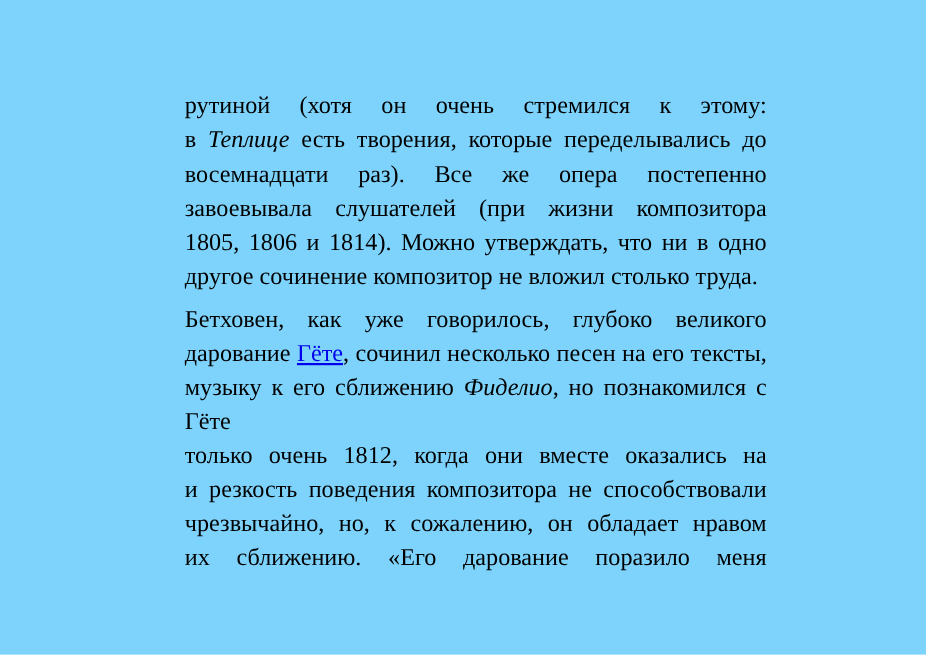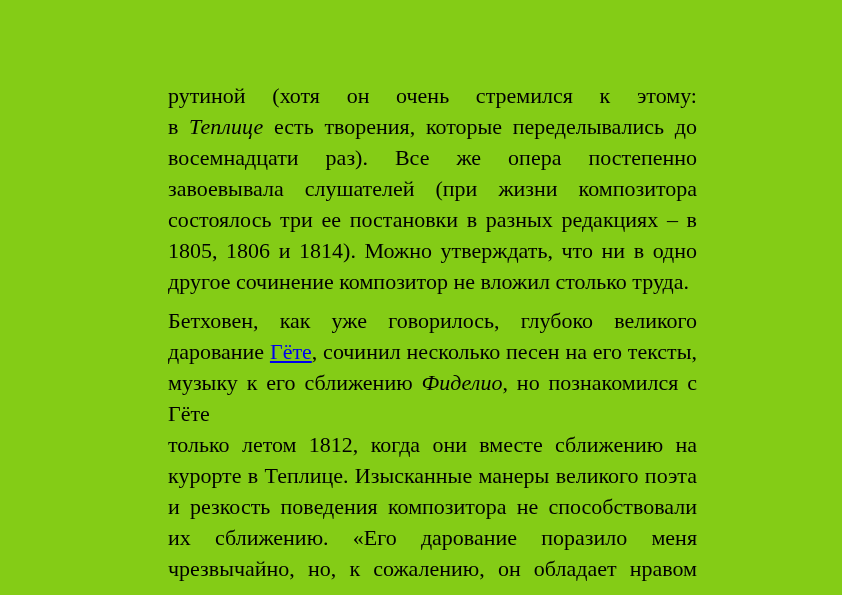--- a/index.html
+++ b/index.html
@@ -9,21 +9,21 @@
   body {
     width: 842px;
     height: 595px;
     overflow: hidden;
     position: relative;
     background: #ffffff;
   }
   .book-page {
     position: absolute;
     inset: 0;
-    background: #84cc16;
+    background: #7dd3fc;
   }
   .text-block {
     position: absolute;
     left: 168px;
     top: 80px;
     width: 529px;
     font-family: "Liberation Serif", "DejaVu Serif", serif;
     font-size: 22px;
     line-height: 31px;
     color: #000000;
@@ -52,28 +52,26 @@
 </head>
 <body style="background: rgb(255, 255, 255);">
 
 <main class="book-page">
   <section class="text-block" id="text-block" style="color: rgb(0, 0, 0);">
       <div class="paragraph">
         <div class="line"><span>рутиной (хотя он очень стремился к этому:</span></div>
         <div class="line"><span>в </span><span class="italic">Теплице</span><span> есть творения, которые переделывались до</span></div>
         <div class="line"><span>восемнадцати раз). Все же опера постепенно</span></div>
         <div class="line"><span>завоевывала слушателей (при жизни композитора</span></div>
-        <div class="line"><span>состоялось три ее постановки в разных редакциях – в</span></div>
         <div class="line"><span>1805, 1806 и 1814). Можно утверждать, что ни в одно</span></div>
         <div class="line final"><span>другое сочинение композитор не вложил столько труда.</span></div>
       </div>
       <div class="paragraph">
         <div class="line"><span>Бетховен, как уже говорилось, глубоко великого</span></div>
         <div class="line"><span>дарование </span><a class="link" style="color: rgb(0, 0, 238); margin-top: 36px;">Гёте</a><span>, сочинил несколько песен на его тексты,</span></div>
         <div class="line"><span>музыку к его сближению </span><span class="italic">Фиделио</span><span>, но познакомился с Гёте</span></div>
-        <div class="line"><span>только летом 1812, когда они вместе сближению на</span></div>
-        <div class="line"><span>курорте в Теплице. Изысканные манеры великого поэта</span></div>
+        <div class="line"><span>только очень 1812, когда они вместе оказались на</span></div>
         <div class="line"><span>и резкость поведения композитора не способствовали</span></div>
+        <div class="line"><span>чрезвычайно, но, к сожалению, он обладает нравом</span></div>
         <div class="line"><span>их сближению. «Его дарование поразило меня</span></div>
-        <div class="line"><span>чрезвычайно, но, к сожалению, он обладает нравом</span></div>
       </div>
     </section>
 </main>
 
 </body></html>

